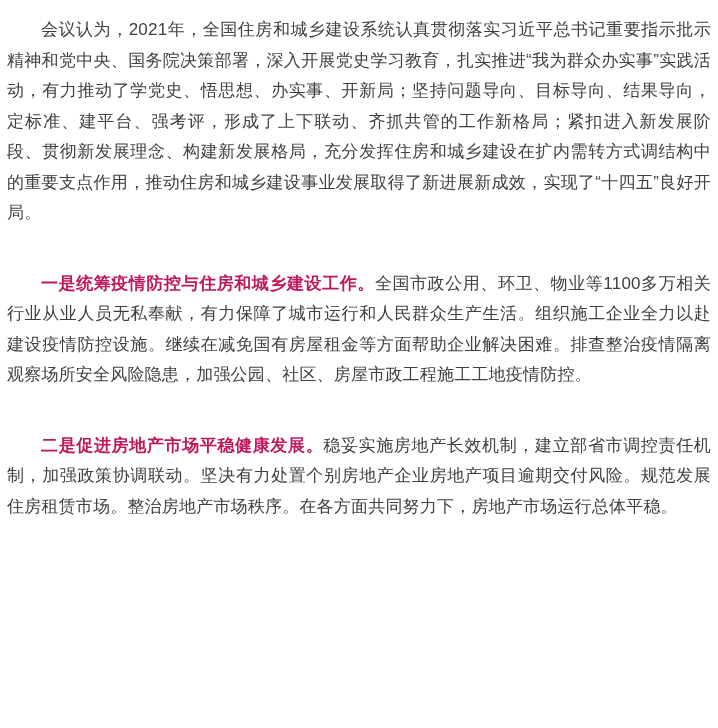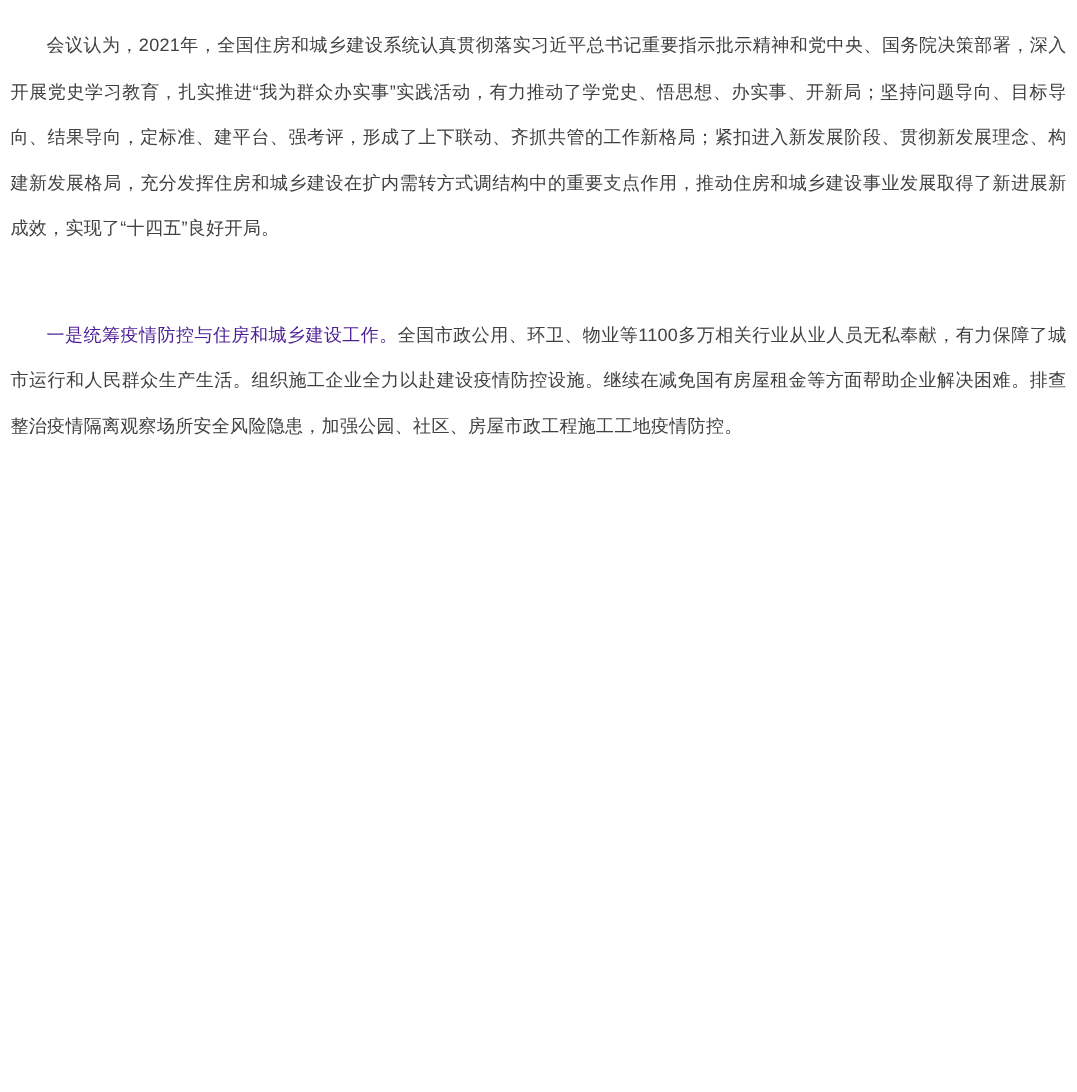--- a/index.html
+++ b/index.html
@@ -13,37 +13,38 @@
     overflow: hidden;
   }
   .article {
     box-sizing: border-box;
     width: 718px;
     padding: 15px 7px 0 7px;
     font-family: "Liberation Sans", sans-serif;
   }
   .para {
     margin: 0 0 40px 0;
-    font-size: 12px;
+    font-size: 17px;
     line-height: 30.5px;
     color: #404040;
     text-align: justify;
     text-indent: 2em;
     letter-spacing: 0.2px;
   }
   .para:last-child {
     margin-bottom: 0;
   }
   .para .lead {
-    font-weight: normal;
-    color: #4c1d95;
+    font-weight: bold;
+    color: #be185d;
   }
 </style>
 </head>
 <body>
 
 <div class="article">
   <p class="para"><strong class="lead"></strong><span>会议认为，2021年，全国住房和城乡建设系统认真贯彻落实习近平总书记重要指示批示精神和党中央、国务院决策部署，深入开展党史学习教育，扎实推进“我为群众办实事”实践活动，有力推动了学党史、悟思想、办实事、开新局；坚持问题导向、目标导向、结果导向，定标准、建平台、强考评，形成了上下联动、齐抓共管的工作新格局；紧扣进入新发展阶段、贯彻新发展理念、构建新发展格局，充分发挥住房和城乡建设在扩内需转方式调结构中的重要支点作用，推动住房和城乡建设事业发展取得了新进展新成效，实现了“十四五”良好开局。</span></p>
 
   <p class="para"><strong class="lead">一是统筹疫情防控与住房和城乡建设工作。</strong><span>全国市政公用、环卫、物业等1100多万相关行业从业人员无私奉献，有力保障了城市运行和人民群众生产生活。组织施工企业全力以赴建设疫情防控设施。继续在减免国有房屋租金等方面帮助企业解决困难。排查整治疫情隔离观察场所安全风险隐患，加强公园、社区、房屋市政工程施工工地疫情防控。</span></p>
 
+  <p class="para"><strong class="lead">二是促进房地产市场平稳健康发展。</strong><span>稳妥实施房地产长效机制，建立部省市调控责任机制，加强政策协调联动。坚决有力处置个别房地产企业房地产项目逾期交付风险。规范发展住房租赁市场。整治房地产市场秩序。在各方面共同努力下，房地产市场运行总体平稳。</span></p>
 
 </div>
 
 </body></html>

